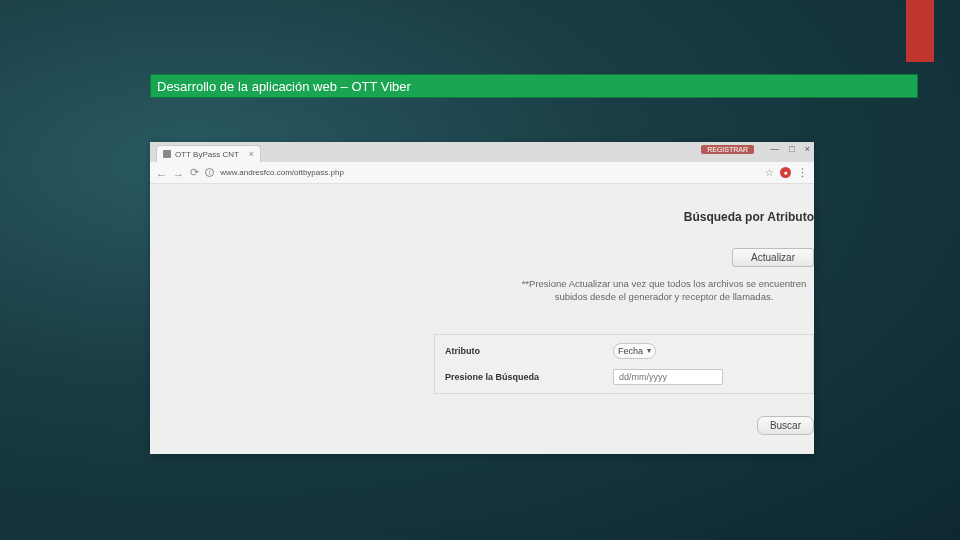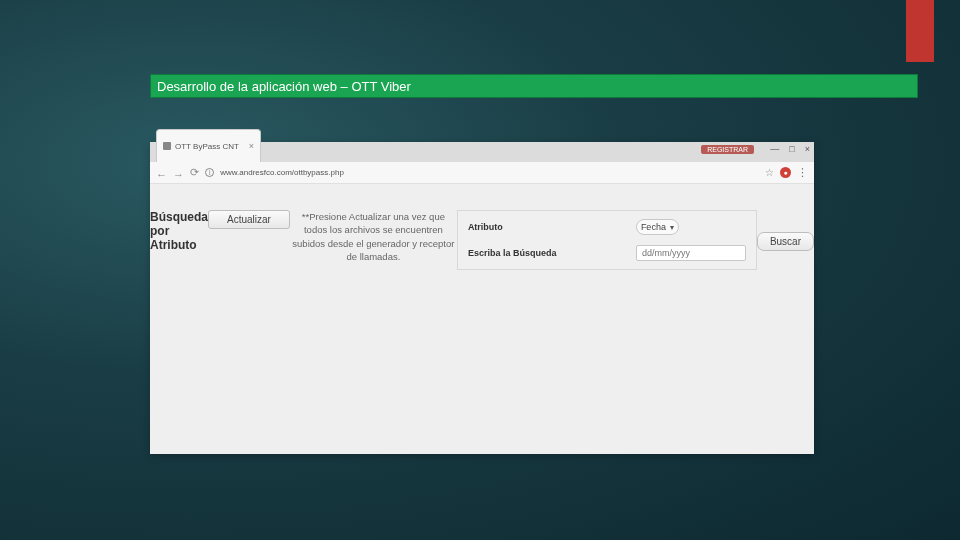--- a/index.html
+++ b/index.html
@@ -35,21 +35,21 @@
   .tab-strip {
     height: 20px; background: #dcdcdc;
     display: flex; align-items: flex-end;
     padding-left: 6px; position: relative;
   }
   .tab {
     height: 17px; background: #f7f7f7;
     border-top-left-radius: 4px; border-top-right-radius: 4px;
     border: 1px solid #c9c9c9; border-bottom: none;
     display: flex; align-items: center;
-    padding: 16px 6px; font-size: 8px; color: #555;
+    padding: 0 6px; font-size: 8px; color: #555;
     gap: 4px;
   }
   .tab-favicon {
     width: 8px; height: 8px; background: #888;
     border-radius: 1px;
   }
   .tab-close { font-size: 9px; color: #888; margin-left: 6px; }
   .window-controls {
     position: absolute; right: 4px; top: 2px;
     display: flex; gap: 10px; font-size: 9px; color: #555;
@@ -74,21 +74,21 @@
   .url-text { font-size: 8px; color: #555; flex: 1; }
   .star-icon { font-size: 10px; color: #888; }
   .ext-icon {
     width: 11px; height: 11px; border-radius: 50%;
     background: #d04038; font-size: 7px; color: #fff;
     display: flex; align-items: center; justify-content: center;
   }
   .menu-icon { font-size: 11px; color: #666; }
   .page-content {
     flex: 1; background: #efefef;
-    display: flex; flex-direction: row; align-items: flex-start;
+    display: flex; flex-direction: column; align-items: flex-end;
     padding-top: 26px;
   }
   .page-heading {
     font-size: 12px; font-weight: bold; color: #333;
     margin-bottom: 24px;
   }
   .update-btn {
     background: linear-gradient(#fafafa,#e8e8e8);
     border: 1px solid #bdbdbd; border-radius: 3px;
     font-size: 10px; color: #444;
@@ -176,21 +176,21 @@
     <div class="help-text">**Presione Actualizar una vez que todos los archivos se encuentren subidos desde el generador y receptor de llamadas.</div>
 
     <div class="form-area">
       <div class="form-row">
         <div class="form-label">Atributo</div>
         <div class="form-select">
           <span>Fecha</span>
         </div>
       </div>
       <div class="form-row" style="margin-bottom:0;">
-        <div class="form-label">Escriba la Búsqueda</div>
+        <div class="form-label">Presione la Búsqueda</div>
         <input class="form-input" placeholder="dd/mm/yyyy" style="">
       </div>
     </div>
 
     <button class="search-btn">Buscar</button>
   </div>
 
 </div>
 
 </body></html>

